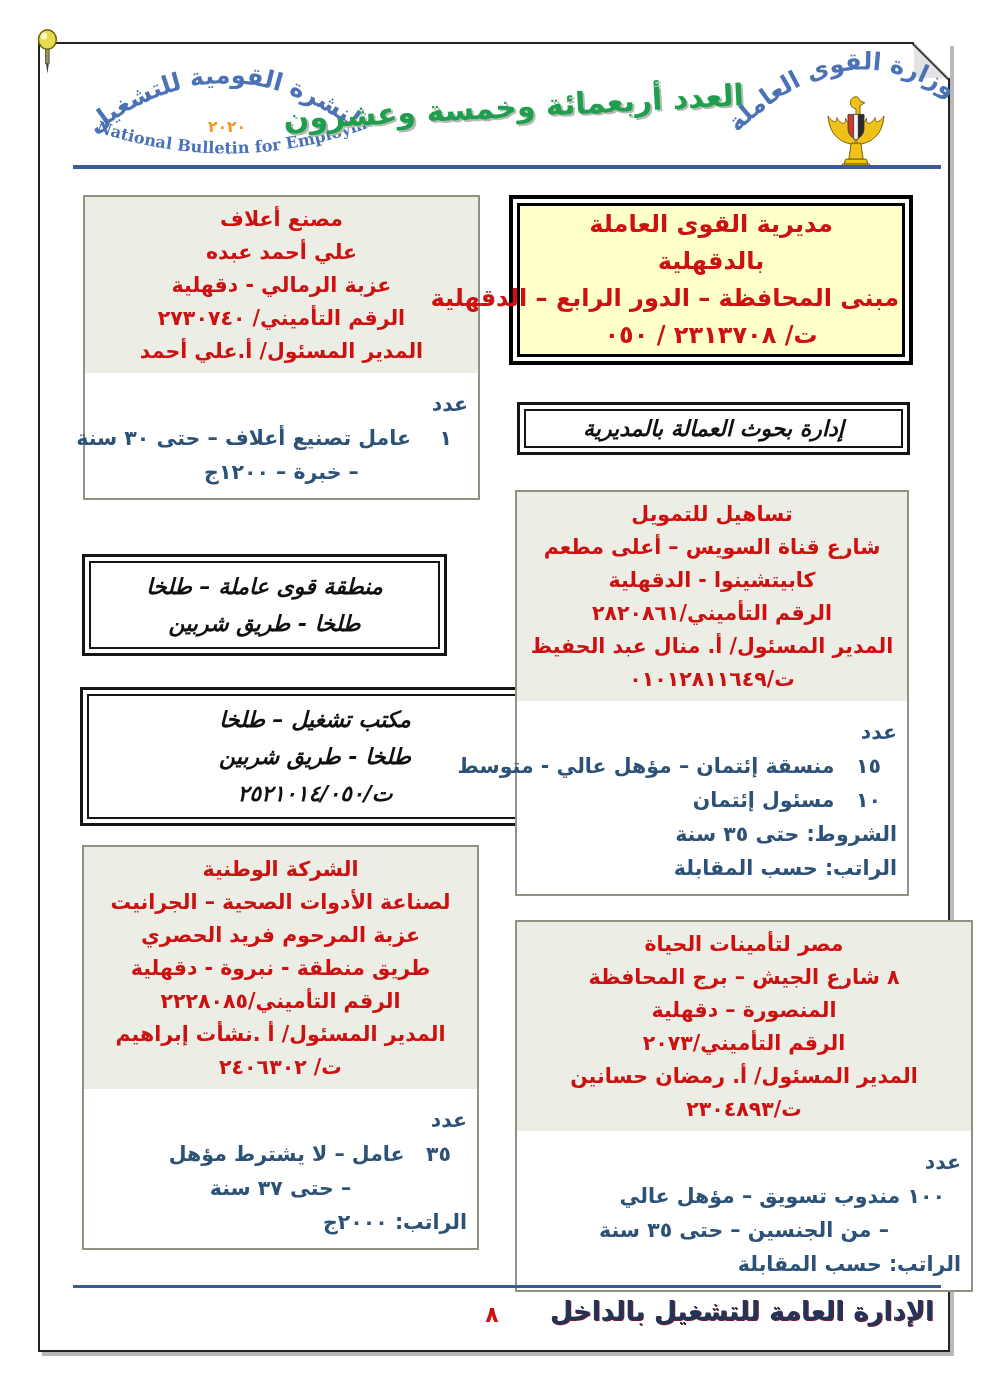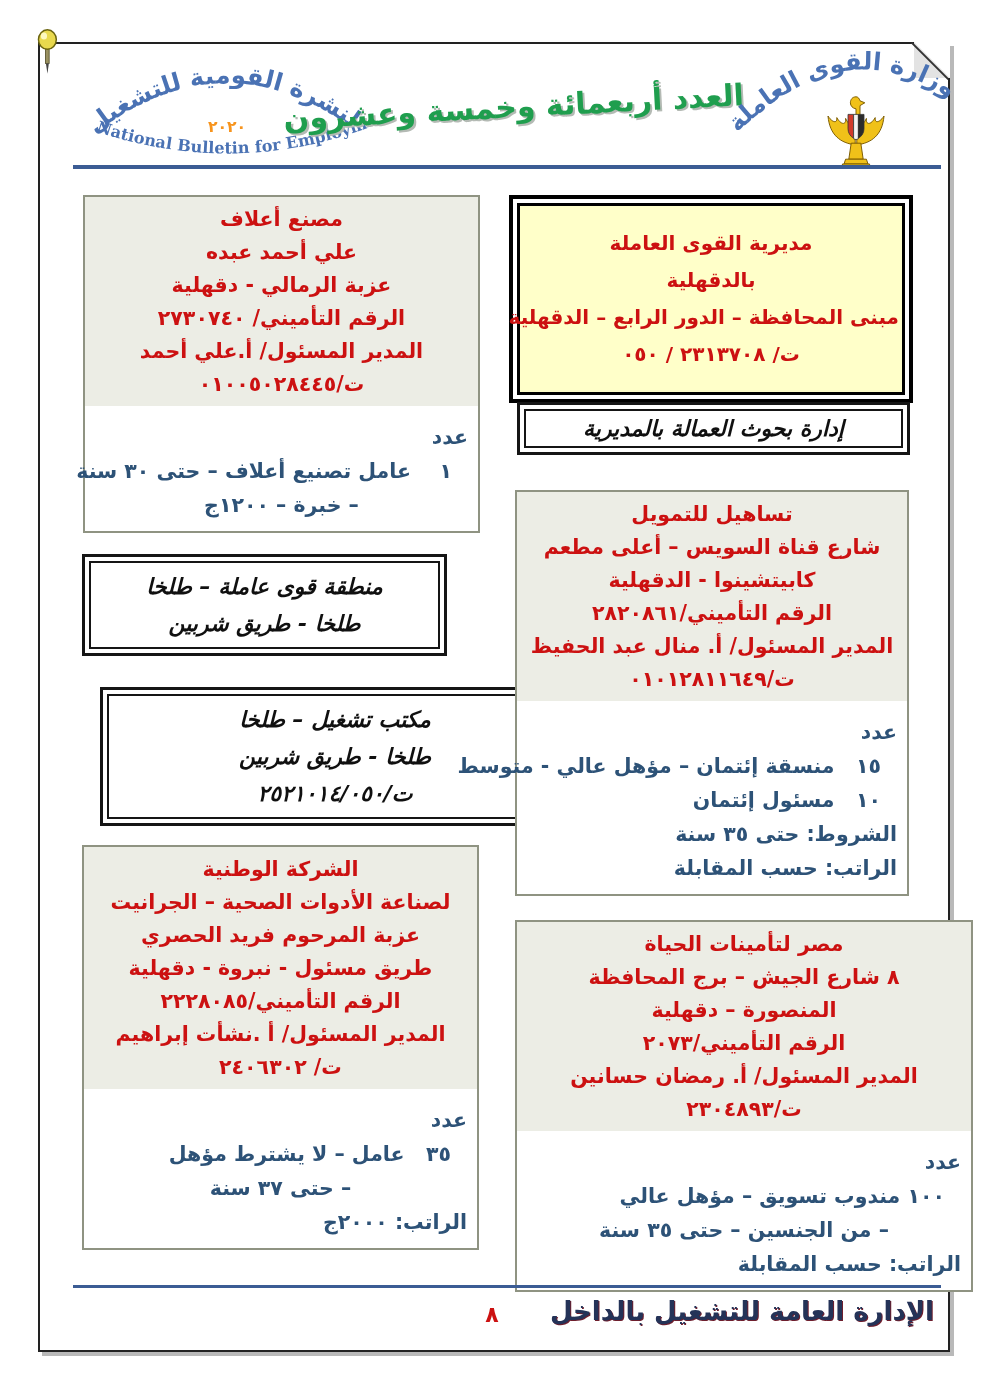--- a/index.html
+++ b/index.html
@@ -67,22 +67,22 @@
   }
   .dbox.single .dbox-inner{line-height:31px;padding:2px 6px;}
 
   
   .ybox{
     position:absolute;border:4px solid #000;padding:4px;background:#fff;
     box-sizing:border-box;
   }
   .ybox-inner{
     border:3px solid #000;background:#ffffc9;color:#cc1111;
-    font-weight:bold;text-align:center;font-size:20px;line-height:37px;
-    padding:19px 3px;
+    font-weight:bold;text-align:center;font-size:24px;line-height:37px;
+    padding:0 3px;
   }
   .ybox-inner .bl{white-space:nowrap;}
 
   
   .footer-www{
     position:absolute;left:50px;top:1256px;
     font-family:"DejaVu Serif","Liberation Serif",serif;
     font-size:25px;font-weight:bold;color:#9b2740;
     text-shadow:1px 1px 0 #3c3c5e;
   }
@@ -154,50 +154,49 @@
 
   <div class="hline top"></div>
 
   <div class="cbox" style="left:43px;top:151px;width:397px;" dir="rtl">
     <div class="chead">
       <div class="bl">مصنع أعلاف</div>
       <div class="bl">علي أحمد عبده</div>
       <div class="bl">عزبة الرمالي - دقهلية</div>
       <div class="bl">الرقم التأميني/ ٢٧٣٠٧٤٠</div>
       <div class="bl">المدير المسئول/ أ.علي أحمد</div>
-      <div class="bl">ت/٠١٠٠٥٠٢٨٤٤٥</div>
     </div>
     <div class="cbody">
       <div class="bl lbl">عدد</div>
       <div class="bl item">١&nbsp;&nbsp;&nbsp;&nbsp;عامل تصنيع أعلاف – حتى ٣٠ سنة</div>
       <div class="bl cont">– خبرة – ١٢٠٠ج</div>
     </div>
   </div>
 
   <div class="dbox" style="left:42px;top:510px;width:365px;" dir="rtl">
     <div class="dbox-inner">
       <div class="bl">منطقة قوى عاملة – طلخا</div>
       <div class="bl">طلخا - طريق شربين</div>
     </div>
   </div>
 
-  <div class="dbox" style="left:60px;top:643px;width:470px;" dir="rtl">
+  <div class="dbox" style="left:40px;top:643px;width:470px;" dir="rtl">
     <div class="dbox-inner">
       <div class="bl">مكتب تشغيل – طلخا</div>
       <div class="bl">طلخا - طريق شربين</div>
       <div class="bl">ت/٢٥٢١٠١٤/٠٥٠</div>
     </div>
   </div>
 
   <div class="cbox" style="left:42px;top:801px;width:397px;" dir="rtl">
     <div class="chead">
       <div class="bl">الشركة الوطنية</div>
       <div class="bl">لصناعة الأدوات الصحية – الجرانيت</div>
       <div class="bl">عزبة المرحوم فريد الحصري</div>
-      <div class="bl">طريق مسئول - نبروة - دقهلية</div>
+      <div class="bl">طريق منطقة - نبروة - دقهلية</div>
       <div class="bl">الرقم التأميني/٢٢٢٨٠٨٥</div>
       <div class="bl">المدير المسئول/ أ .نشأت إبراهيم</div>
       <div class="bl">ت/ ٢٤٠٦٣٠٢</div>
     </div>
     <div class="cbody">
       <div class="bl lbl">عدد</div>
       <div class="bl item">٣٥&nbsp;&nbsp;&nbsp;عامل – لا يشترط مؤهل</div>
       <div class="bl cont">– حتى ٣٧ سنة</div>
       <div class="bl lbl">الراتب: ٢٠٠٠ج</div>
     </div>

